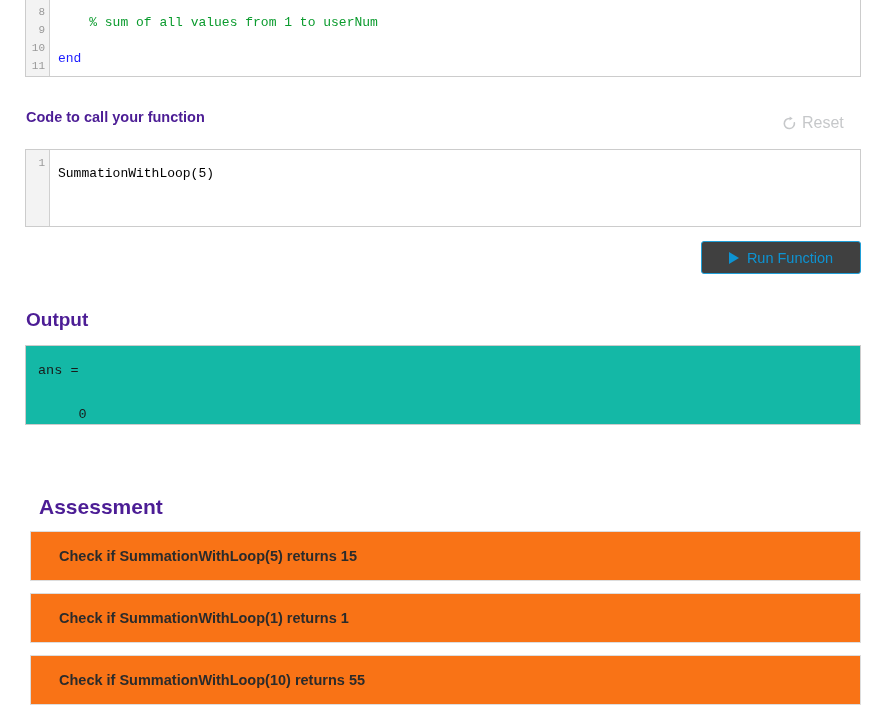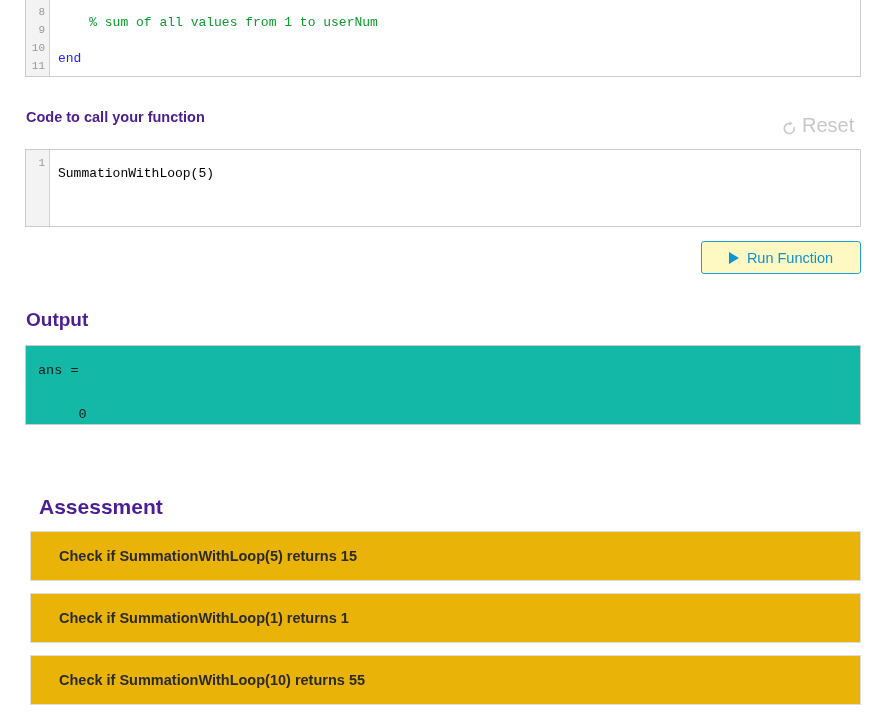--- a/index.html
+++ b/index.html
@@ -103,21 +103,21 @@
 
   
   #reset-control {
     position: absolute;
     left: 782px;
     top: 114px;
     display: flex;
     align-items: center;
     gap: 5px;
     color: #c6c8ca;
-    font-size: 20px;
+    font-size: 16px;
     cursor: pointer;
     user-select: none;
   }
   #reset-control .reset-icon {
     width: 15px;
     height: 15px;
     display: block;
   }
 
   
@@ -131,21 +131,21 @@
   
   #run-function-button {
     position: absolute;
     left: 701px;
     top: 241px;
     width: 160px;
     height: 33px;
     box-sizing: border-box;
     border: 1px solid #1f9fd8;
     border-radius: 3px;
-    background: #fef9c3;
+    background: #404040;
     color: #0d93d2;
     font-size: 14.5px;
     font-family: "Liberation Sans", sans-serif;
     display: flex;
     align-items: center;
     justify-content: center;
     gap: 8px;
     cursor: pointer;
   }
   #run-function-button .play-icon {
@@ -203,21 +203,21 @@
     position: absolute;
     left: 30px;
     top: 531px;
     width: 831px;
   }
   .assessment-row {
     box-sizing: border-box;
     width: 831px;
     height: 50px;
     border: 1px solid #dddddd;
-    background: #eab308;
+    background: #f97316;
     display: flex;
     align-items: center;
     padding-left: 28px;
     margin-bottom: 12px;
     cursor: pointer;
   }
   .assessment-row .assessment-text {
     font-family: "Liberation Sans", sans-serif;
     font-weight: bold;
     font-size: 14.5px;

